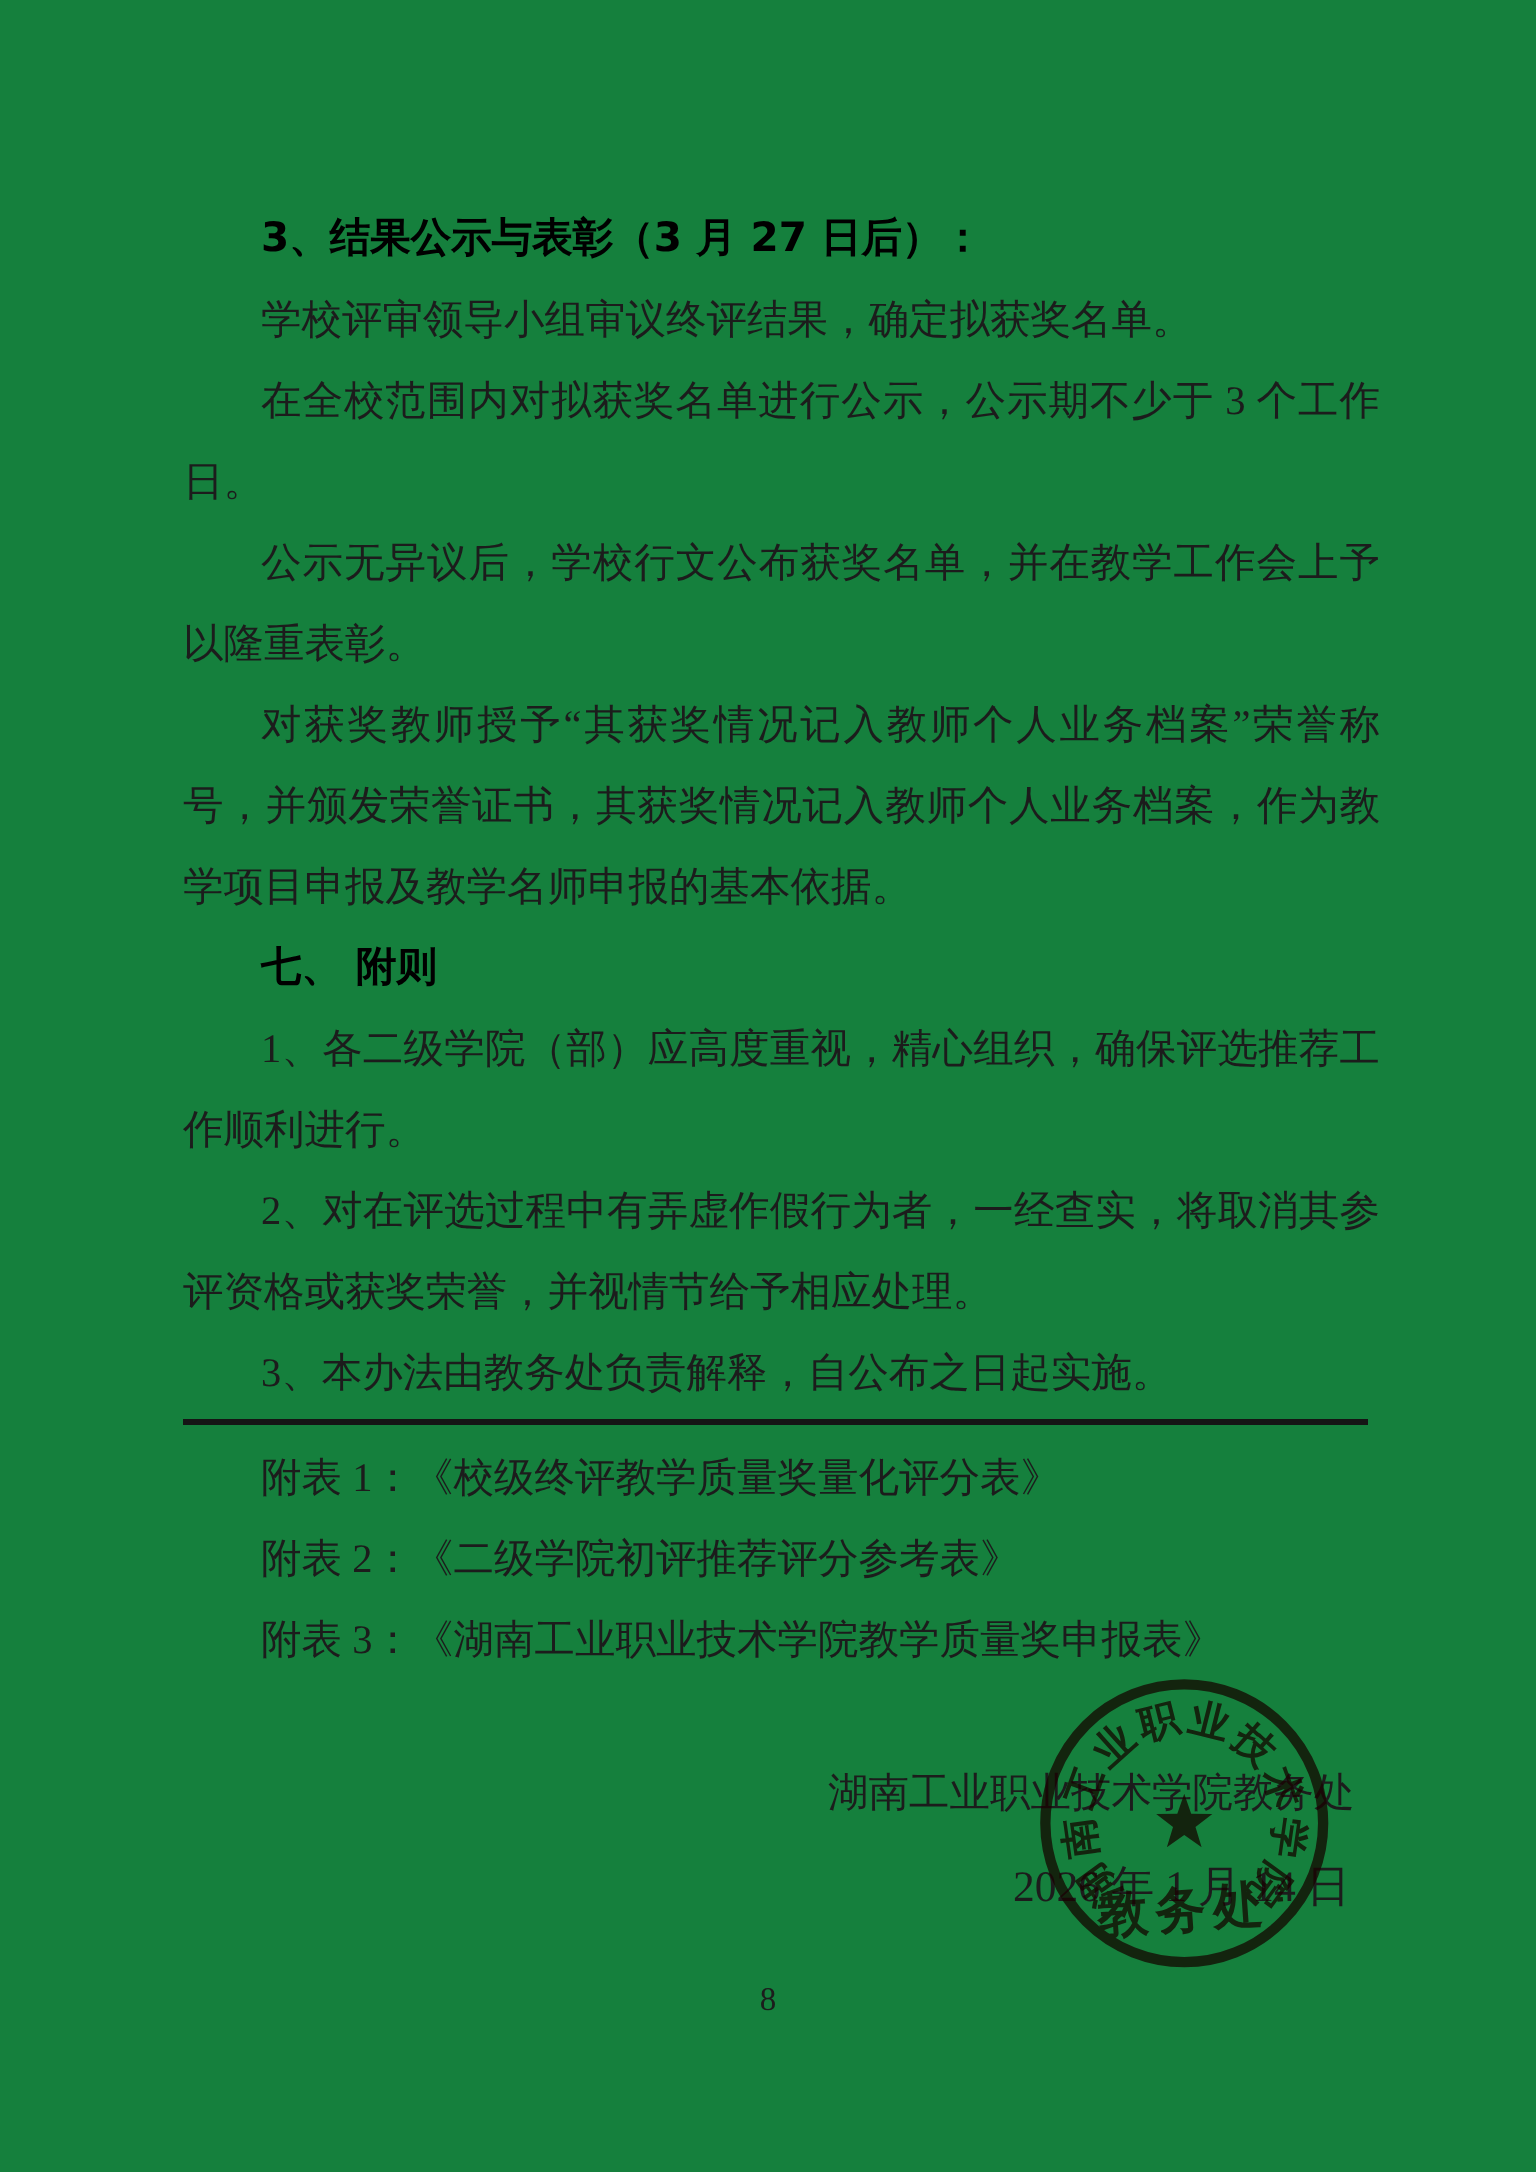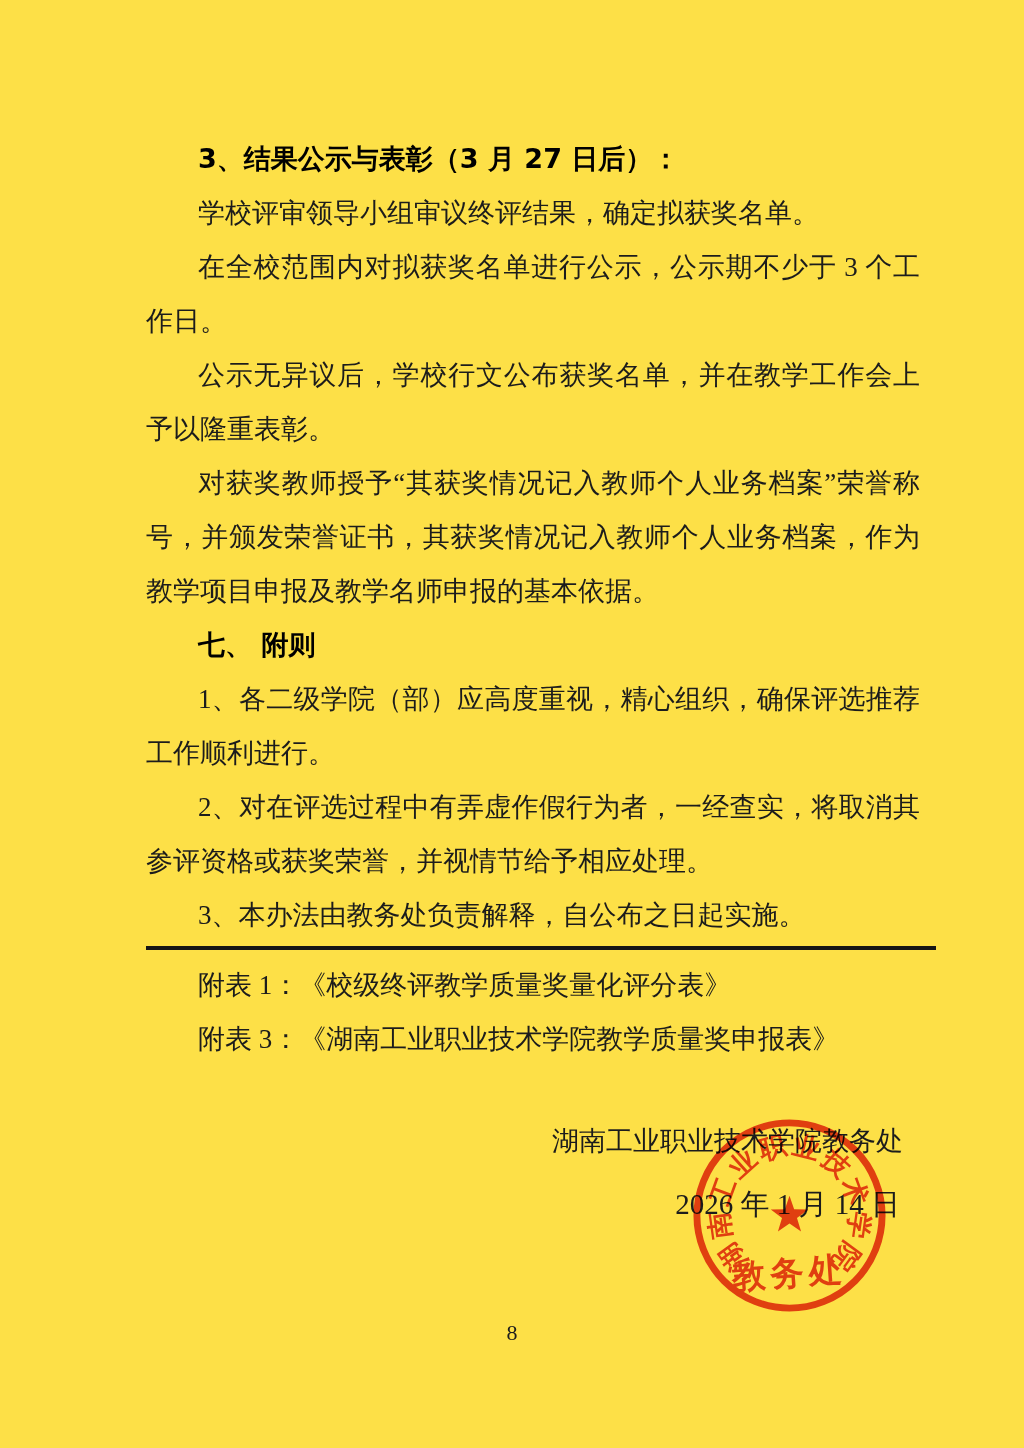--- a/index.html
+++ b/index.html
@@ -3,25 +3,24 @@
 <meta charset="utf-8">
 <style>
   :root { --seal-color: #e03a2a; --ink: #1c1c1c; }
   * { margin: 0; padding: 0; box-sizing: border-box; }
   html, body { background: #ffffff; }
   .page {
     position: relative;
     width: 1024px;
     height: 1448px;
     margin: 0 auto;
-    background: #fde047;
+    background: #15803d;
     overflow: hidden;
     color: var(--ink);
     font-family: "Liberation Serif", "DejaVu Serif", serif;
-    padding-left: 24px;
   }
   .content {
     padding: 132px 104px 0 122px;
     font-size: 27px;
     line-height: 54px;
   }
   .para {
     text-indent: 52px;
     text-align: justify;
     color: var(--ink);
@@ -94,20 +93,21 @@
 
     <p class="heading">七、 附则</p>
     <p class="para">1、各二级学院（部）应高度重视，精心组织，确保评选推荐工作顺利进行。</p>
     <p class="para">2、对在评选过程中有弄虚作假行为者，一经查实，将取消其参评资格或获奖荣誉，并视情节给予相应处理。</p>
     <p class="para">3、本办法由教务处负责解释，自公布之日起实施。</p>
 
     <hr class="divider">
 
     <div>
       <p class="attachment-line">附表 1：《校级终评教学质量奖量化评分表》</p>
+      <p class="attachment-line">附表 2：《二级学院初评推荐评分参考表》</p>
       <p class="attachment-line">附表 3：《湖南工业职业技术学院教学质量奖申报表》</p>
     </div>
 
     <p class="sig-line">湖南工业职业技术学院教务处</p>
     <p class="date-line">2026 年 1 月 14 日</p>
   </div>
 
   <div class="seal">
     <svg id="seal-svg" viewBox="0 0 200 200" width="197" height="197">
       <circle cx="100" cy="100" r="94" fill="none" stroke="var(--seal-color)" stroke-width="7"></circle>

